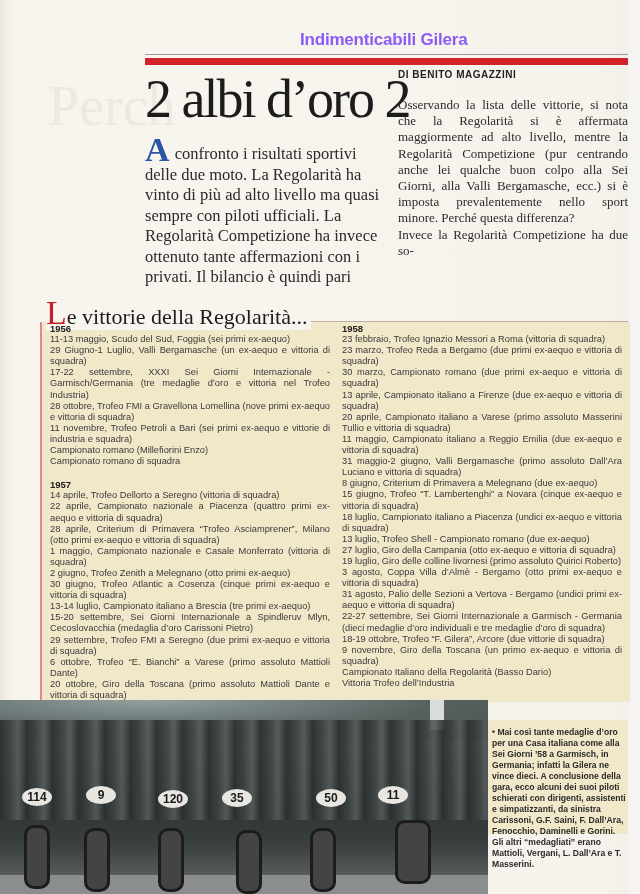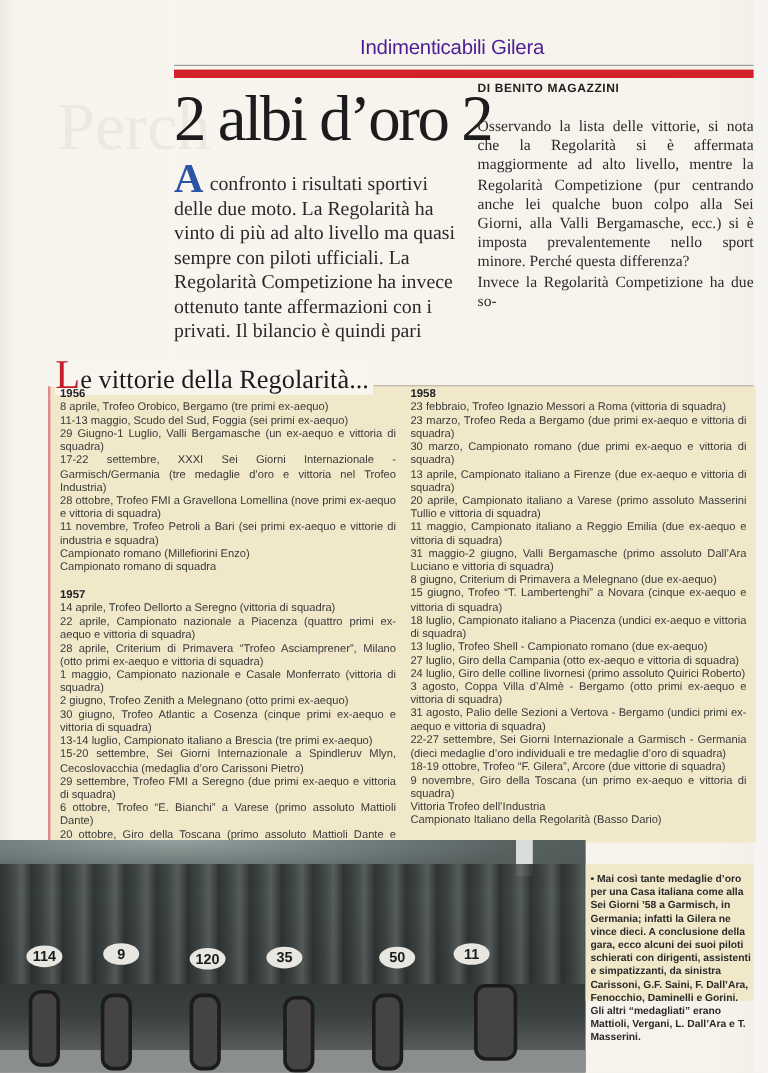--- a/index.html
+++ b/index.html
@@ -1,20 +1,20 @@
 <!DOCTYPE html>
 <html><head>
 <meta charset="utf-8">
 <style>
   html, body { margin:0; padding:0; }
   body { width:640px; height:894px; position:relative; overflow:hidden; background:#f4f0e8; font-family:"Liberation Sans", sans-serif; }
   .page-bg { position:absolute; left:0; top:0; width:640px; height:894px; background:linear-gradient(90deg,#ece8e0 0px,#f7f4ee 12px,#f8f5ef 140px,#f6f3ec 600px,#f1efe9 640px); }
   .page-edge { position:absolute; right:0; top:0; width:12px; height:894px; background:#f5f4f2; }
 
-  .section-header { position:absolute; left:300px; top:30px; font-family:"Liberation Sans", sans-serif; font-weight:normal; font-size:17px; color:#4c1d95; letter-spacing:-0.2px; }
+  .section-header { position:absolute; left:300px; top:30px; font-family:"Liberation Sans", sans-serif; font-weight:bold; font-size:17px; color:#8b5cf6; letter-spacing:-0.2px; }
   .header-thin-rule { position:absolute; left:145px; top:54px; width:483px; height:1px; background:#9a9a9a; }
   .header-red-rule { position:absolute; left:145px; top:58px; width:483px; height:7px; background:#d3232a; }
 
   .ghost-word { position:absolute; left:48px; top:74px; font-family:"Liberation Serif", serif; font-size:56px; color:#ece8e2; }
   .main-title { position:absolute; left:145px; top:72px; font-family:"Liberation Serif", serif; font-size:54px; color:#1c1c1c; letter-spacing:-2px; line-height:1; }
 
   .byline { position:absolute; left:398px; top:69px; font-family:"Liberation Sans", sans-serif; font-weight:bold; font-size:10px; letter-spacing:0.5px; color:#222; }
 
   .lede { position:absolute; left:145px; top:140px; width:240px; font-family:"Liberation Serif", serif; font-size:16.5px; line-height:20.5px; color:#2a2a2a; }
   .dropcap { font-family:"Liberation Serif", serif; font-weight:bold; font-size:34px; color:#2a54a6; line-height:20px; vertical-align:-2px; margin-right:1px; }
@@ -66,21 +66,20 @@
   <p>Osservando la lista delle vittorie, si nota che la Regolarità si è affermata maggiormente ad alto livello, mentre la Regolarità Competizione (pur centrando anche lei qualche buon colpo alla Sei Giorni, alla Valli Bergamasche, ecc.) si è imposta prevalentemente nello sport minore. Perché questa differenza?</p>
   <p>Invece la Regolarità Competizione ha due so-</p>
 </div>
 
 <div class="victories-box"></div>
 <div class="victories-title-rule"></div>
 <div class="victories-title"><span class="cap">L</span><span>e vittorie della Regolarità...</span></div>
 
 <div class="vcol vcol-left">
   <p class="year">1956</p>
-  <p class="entry">8 aprile, Trofeo Orobico, Bergamo (tre primi ex-aequo)</p>
   <p class="entry">11-13 maggio, Scudo del Sud, Foggia (sei primi ex-aequo)</p>
   <p class="entry">29 Giugno-1 Luglio, Valli Bergamasche (un ex-aequo e vittoria di squadra)</p>
   <p class="entry">17-22 settembre, XXXI Sei Giorni Internazionale - Garmisch/Germania (tre medaglie d’oro e vittoria nel Trofeo Industria)</p>
   <p class="entry">28 ottobre, Trofeo FMI a Gravellona Lomellina (nove primi ex-aequo e vittoria di squadra)</p>
   <p class="entry">11 novembre, Trofeo Petroli a Bari (sei primi ex-aequo e vittorie di industria e squadra)</p>
   <p class="entry">Campionato romano (Millefiorini Enzo)</p>
   <p class="entry">Campionato romano di squadra</p>
 
   <p class="year year-gap">1957</p>
   <p class="entry">14 aprile, Trofeo Dellorto a Seregno (vittoria di squadra)</p>
@@ -105,28 +104,28 @@
   <p class="entry">30 marzo, Campionato romano (due primi ex-aequo e vittoria di squadra)</p>
   <p class="entry">13 aprile, Campionato italiano a Firenze (due ex-aequo e vittoria di squadra)</p>
   <p class="entry">20 aprile, Campionato italiano a Varese (primo assoluto Masserini Tullio e vittoria di squadra)</p>
   <p class="entry">11 maggio, Campionato italiano a Reggio Emilia (due ex-aequo e vittoria di squadra)</p>
   <p class="entry">31 maggio-2 giugno, Valli Bergamasche (primo assoluto Dall’Ara Luciano e vittoria di squadra)</p>
   <p class="entry">8 giugno, Criterium di Primavera a Melegnano (due ex-aequo)</p>
   <p class="entry">15 giugno, Trofeo “T. Lambertenghi” a Novara (cinque ex-aequo e vittoria di squadra)</p>
   <p class="entry">18 luglio, Campionato italiano a Piacenza (undici ex-aequo e vittoria di squadra)</p>
   <p class="entry">13 luglio, Trofeo Shell - Campionato romano (due ex-aequo)</p>
   <p class="entry">27 luglio, Giro della Campania (otto ex-aequo e vittoria di squadra)</p>
-  <p class="entry">24 luglio, Giro delle colline livornesi (primo assoluto Quirici Roberto)</p>
+  <p class="entry">19 luglio, Giro delle colline livornesi (primo assoluto Quirici Roberto)</p>
   <p class="entry">3 agosto, Coppa Villa d’Almè - Bergamo (otto primi ex-aequo e vittoria di squadra)</p>
   <p class="entry">31 agosto, Palio delle Sezioni a Vertova - Bergamo (undici primi ex-aequo e vittoria di squadra)</p>
   <p class="entry">22-27 settembre, Sei Giorni Internazionale a Garmisch - Germania (dieci medaglie d’oro individuali e tre medaglie d’oro di squadra)</p>
   <p class="entry">18-19 ottobre, Trofeo “F. Gilera”, Arcore (due vittorie di squadra)</p>
   <p class="entry">9 novembre, Giro della Toscana (un primo ex-aequo e vittoria di squadra)</p>
+  <p class="entry">Campionato Italiano della Regolarità (Basso Dario)</p>
   <p class="entry">Vittoria Trofeo dell’Industria</p>
-  <p class="entry">Campionato Italiano della Regolarità (Basso Dario)</p>
 </div>
 
 <div class="photo">
   <div class="hills"></div>
   <div class="pole"></div>
   <div class="crowd"></div>
   <div class="road"></div>
   <div class="wheel" style="left:24px;top:125px;"></div>
   <div class="wheel" style="left:84px;top:128px;"></div>
   <div class="wheel" style="left:158px;top:128px;"></div>

